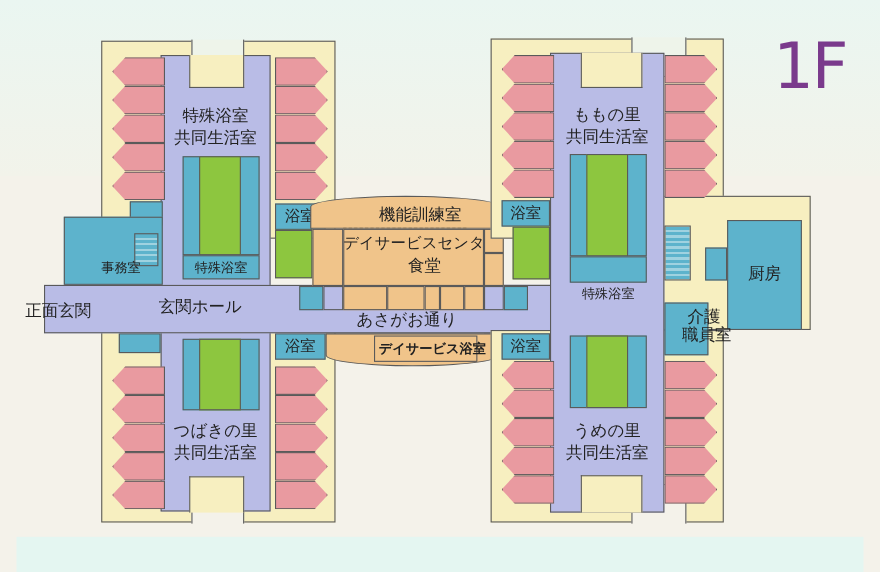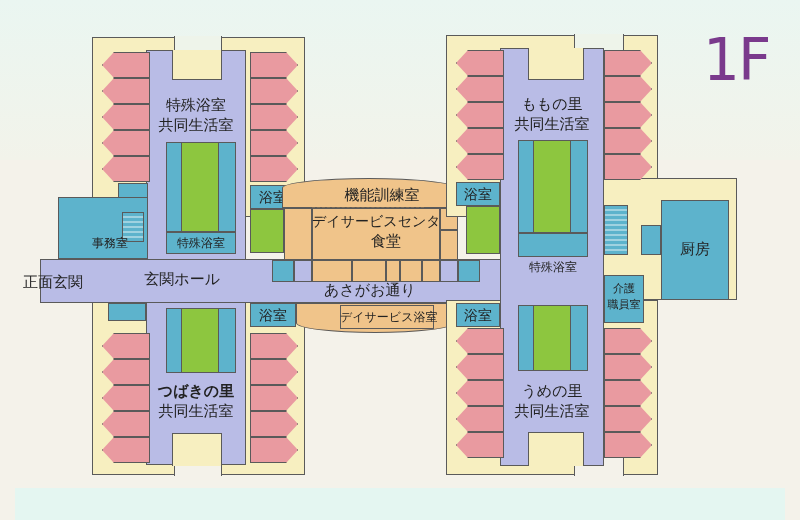--- a/index.html
+++ b/index.html
@@ -16,21 +16,21 @@
   .r { position: absolute; border: 1.5px solid #5a5a5a; }
   .yellow { background: #f7efc0; }
   .lav { background: #b9bce6; }
   .blue { background: #5db3cc; }
   .green { background: #8dc63f; }
   .orange { background: #f0c48a; }
   .nb { border: none; }
   .lbl { position: absolute; color: #222; font-size: 15px; line-height: 18px;
     white-space: nowrap; text-align: center; }
   .lbl.sm { font-size: 12px; line-height: 14px; }
-  .lbl.xs { font-size: 11px; line-height: 13px; }
+  .lbl.xs { font-size: 15px; line-height: 13px; margin-left: 16px; }
   .floor { position: absolute; left: 703px; top: 30px; font-size: 58px; line-height: 60px;
     color: #7a3a8c; font-family: "DejaVu Sans", sans-serif; letter-spacing: -2px; }
   .petal { position: absolute; width: 48px; height: 26px; background: #e99aa0;
     border: 1.5px solid #5a5a5a; }
   .petal.l { clip-path: polygon(25% 0, 100% 0, 100% 100%, 25% 100%, 0 50%); }
   .petal.r2 { clip-path: polygon(0 0, 75% 0, 100% 50%, 75% 100%, 0 100%); }
   .stairs { position: absolute; background: repeating-linear-gradient(#5db3cc 0 3px, #9fd2e0 3px 5px);
     border: 1.5px solid #5a5a5a; }
   .dash { position: absolute; border-top: 1.5px dashed #7a6a55; }
 </style>
@@ -122,21 +122,21 @@
   <div class="r orange" style="left:386px;top:260px;width:14px;height:22px;"></div>
   <div class="r orange" style="left:400px;top:260px;width:22px;height:22px;"></div>
   <div class="r orange" style="left:422px;top:260px;width:18px;height:22px;"></div>
   <div class="r lav" style="left:440px;top:260px;width:18px;height:22px;"></div>
   <div class="r blue" style="left:458px;top:260px;width:22px;height:22px;"></div>
 
   <div class="lbl" style="left:300px;top:281px;width:140px;">あさがお通り</div>
 
   <div class="r orange" style="left:296px;top:303px;width:158px;height:30px;border-radius:0 0 60% 60% / 0 0 40% 40%;"></div>
   <div class="r orange" style="left:340px;top:305px;width:94px;height:24px;"></div>
-  <div class="lbl sm" style="left:340px;top:310px;width:94px;">デイサービス浴室</div>
+  <div class="lbl sm" style="left:340px;top:310px;width:106px;font-weight:bold;">デイサービス浴室</div>
 </div>
 
 <div>
   <div class="r yellow" style="left:446px;top:35px;width:212px;height:182px;"></div>
   <div class="r yellow" style="left:446px;top:300px;width:212px;height:175px;"></div>
   <div style="position:absolute;left:574px;top:34px;width:50px;height:36px;background:#eef4ea;border:1.5px solid #5a5a5a;border-top:none;"></div>
   <div style="position:absolute;left:574px;top:440px;width:50px;height:36px;background:#f4f2ea;border:1.5px solid #5a5a5a;border-bottom:none;"></div>
 
   <div class="r yellow" style="left:600px;top:178px;width:137px;height:122px;"></div>
 
@@ -186,20 +186,20 @@
   <div class="lbl" style="left:661px;top:240px;width:68px;">厨房</div>
   <div class="r blue" style="left:604px;top:275px;width:40px;height:48px;"></div>
   <div class="lbl xs" style="left:604px;top:282px;width:40px;">介護</div>
   <div class="lbl xs" style="left:604px;top:298px;width:40px;">職員室</div>
 </div>
 
 <div class="lbl" style="left:146px;top:96px;width:100px;">特殊浴室</div>
 <div class="lbl" style="left:146px;top:116px;width:100px;">共同生活室</div>
 <div class="lbl" style="left:500px;top:95px;width:104px;">ももの里</div>
 <div class="lbl" style="left:500px;top:115px;width:104px;">共同生活室</div>
-<div class="lbl" style="left:146px;top:382px;width:100px;font-weight:bold;">つばきの里</div>
+<div class="lbl" style="left:146px;top:382px;width:100px;">つばきの里</div>
 <div class="lbl" style="left:146px;top:402px;width:100px;">共同生活室</div>
 <div class="lbl" style="left:500px;top:382px;width:104px;">うめの里</div>
 <div class="lbl" style="left:500px;top:402px;width:104px;">共同生活室</div>
 
 <div class="floor">1F</div>
 
 <div class="bottom-band"></div>
 
 </body></html>

